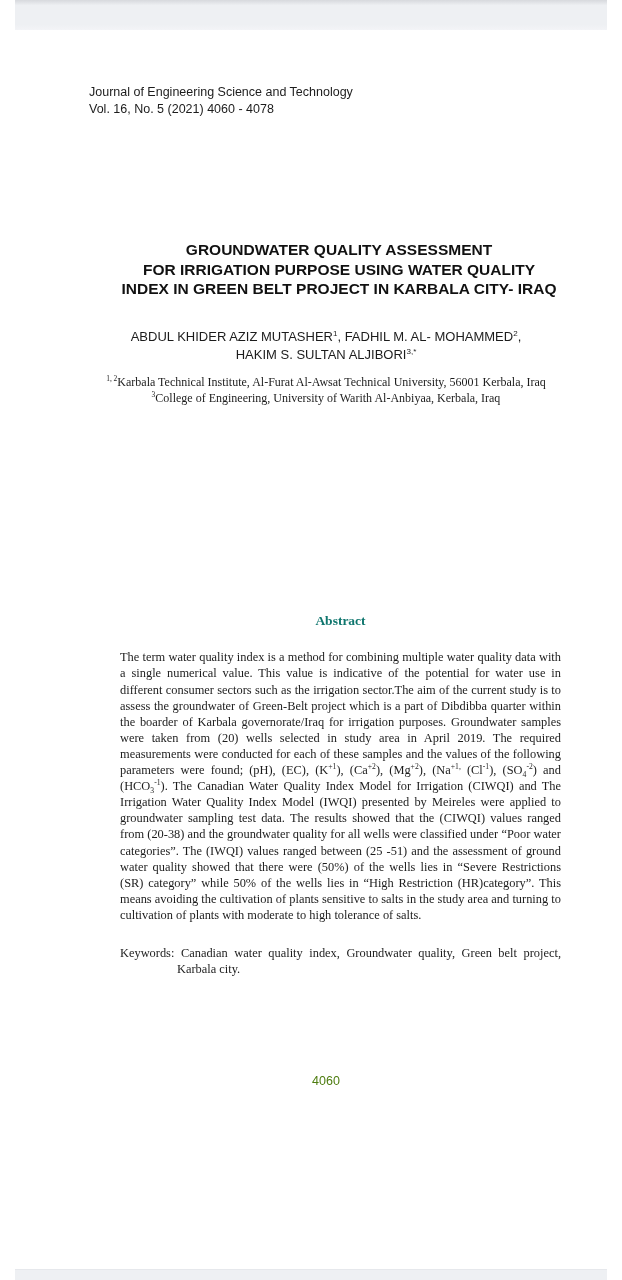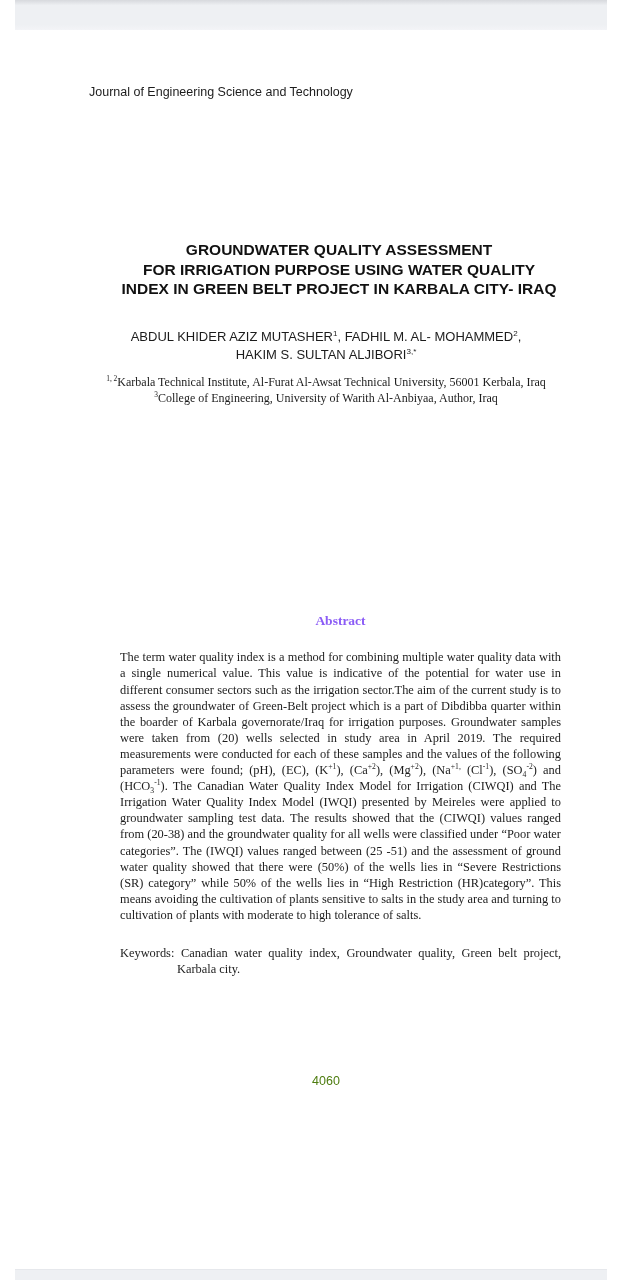--- a/index.html
+++ b/index.html
@@ -76,21 +76,21 @@
   }
   .abstract-heading {
     position: absolute;
     top: 613px;
     left: 105px;
     width: 441px;
     text-align: center;
     font-family: "Liberation Serif", "DejaVu Serif", serif;
     font-weight: bold;
     font-size: 13.5px;
-    color: #8b5cf6;
+    color: #0f766e;
   }
   .abstract-body {
     position: absolute;
     top: 637px;
     left: 105px;
     width: 441px;
     text-align: justify;
     font-family: "Liberation Serif", "DejaVu Serif", serif;
     font-size: 12.4px;
     line-height: 16.1px;
@@ -135,36 +135,37 @@
 <body>
 
 <div class="viewer">
 
   <div class="page-gap-top"></div>
 
   <div>
 
     <div class="journal-header">
       <div>Journal of Engineering Science and Technology</div>
+      <div>Vol. 16, No. 5 (2021) 4060 - 4078</div>
     </div>
 
     <div class="paper-title">
       <div>GROUNDWATER QUALITY ASSESSMENT</div>
       <div>FOR IRRIGATION PURPOSE USING WATER QUALITY</div>
       <div>INDEX IN GREEN BELT PROJECT IN KARBALA CITY- IRAQ</div>
     </div>
 
     <div class="authors">
       <div><span>ABDUL KHIDER AZIZ MUTASHER</span><sup>1</sup><span>, FADHIL M. AL- MOHAMMED</span><sup>2</sup><span>,</span></div>
       <div><span>HAKIM S. SULTAN ALJIBORI</span><sup>3,*</sup></div>
     </div>
 
     <div class="affiliations">
       <div><sup>1, 2</sup><span>Karbala Technical Institute, Al-Furat Al-Awsat Technical University, 56001 Kerbala, Iraq</span></div>
-      <div><sup>3</sup><span>College of Engineering, University of Warith Al-Anbiyaa, Author, Iraq</span></div>
+      <div><sup>3</sup><span>College of Engineering, University of Warith Al-Anbiyaa, Kerbala, Iraq</span></div>
     </div>
 
     <div class="abstract-heading">Abstract</div>
 
     <p class="abstract-body"><span>The term water quality index is a method for combining multiple water quality data with a single numerical value. This value is indicative of the potential for water use in different consumer sectors such as the irrigation sector.The aim of the current study is to assess the groundwater of Green-Belt project which is a part of Dibdibba quarter within the boarder of Karbala governorate/Iraq for irrigation purposes. Groundwater samples were taken from (20) wells selected in study area in April 2019. The required measurements were conducted for each of these samples and the values of the following parameters were found; (pH), (EC), (K</span><sup>+1</sup><span>), (Ca</span><sup>+2</sup><span>), (Mg</span><sup>+2</sup><span>), (Na</span><sup>+1,</sup><span> (Cl</span><sup>-1</sup><span>), (SO</span><sub>4</sub><sup>-2</sup><span>) and (HCO</span><sub>3</sub><sup>-1</sup><span>). The Canadian Water Quality Index Model for Irrigation (CIWQI) and The Irrigation Water Quality Index Model (IWQI) presented by Meireles were applied to groundwater sampling test data. The results showed that the (CIWQI) values ranged from (20-38) and the groundwater quality for all wells were classified under “Poor water categories”. The (IWQI) values ranged between (25 -51) and the assessment of ground water quality showed that there were (50%) of the wells lies in “Severe Restrictions (SR) category” while 50% of the wells lies in “High Restriction (HR)category”. This means avoiding the cultivation of plants sensitive to salts in the study area and turning to cultivation of plants with moderate to high tolerance of salts.</span></p>
 
     <p class="keywords"><span>Keywords: </span><span>Canadian water quality index, Groundwater quality, Green belt project, Karbala city.</span></p>
 
     <div class="page-number">4060</div>
 

